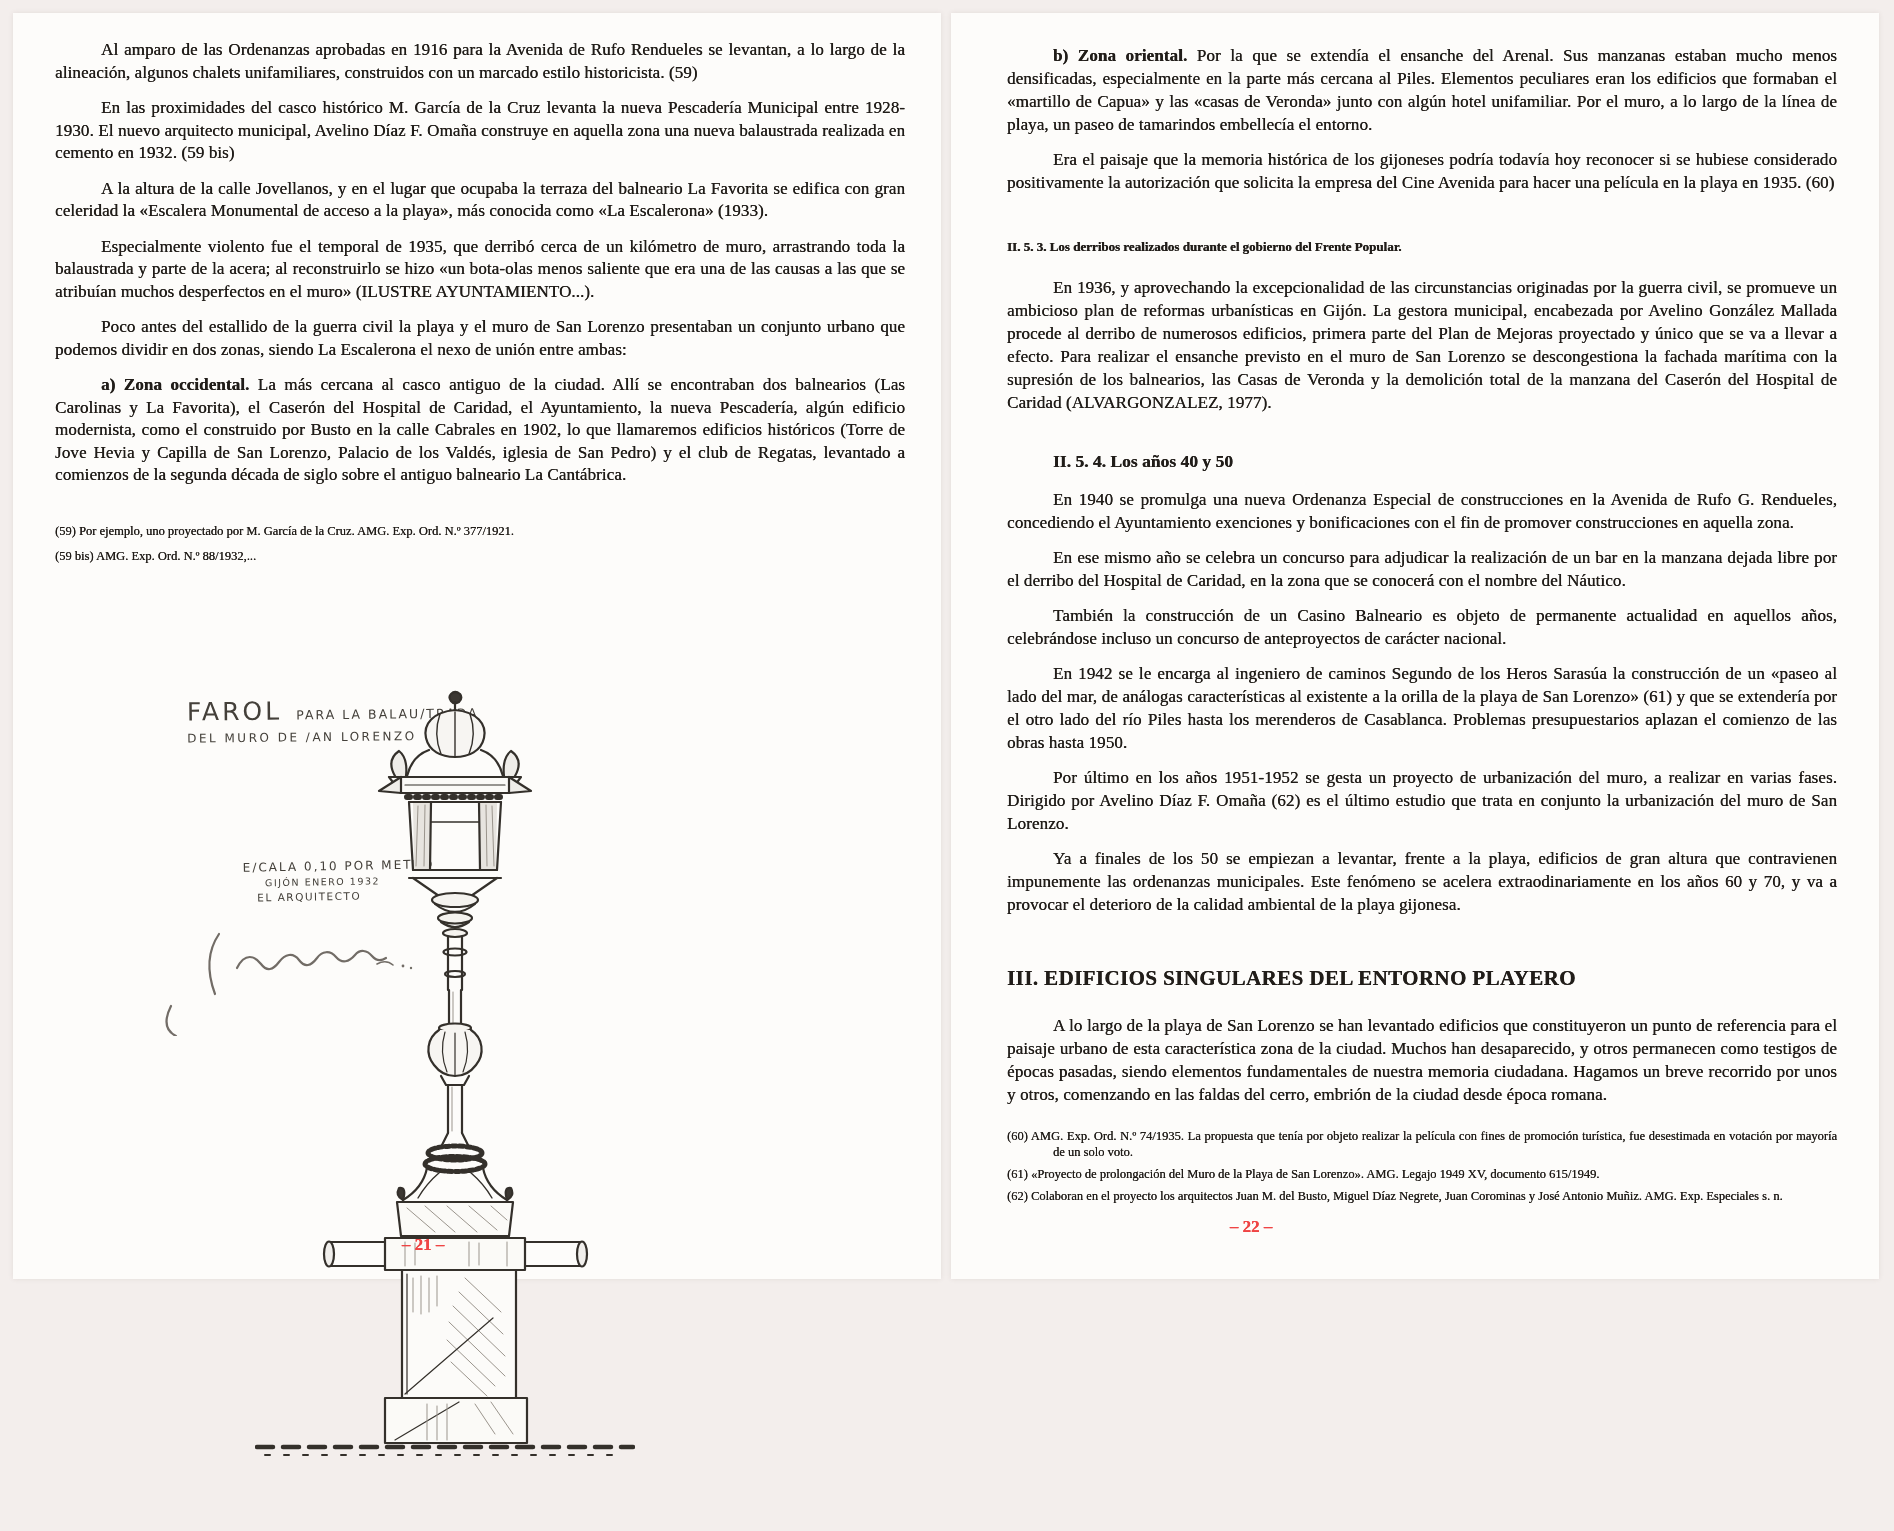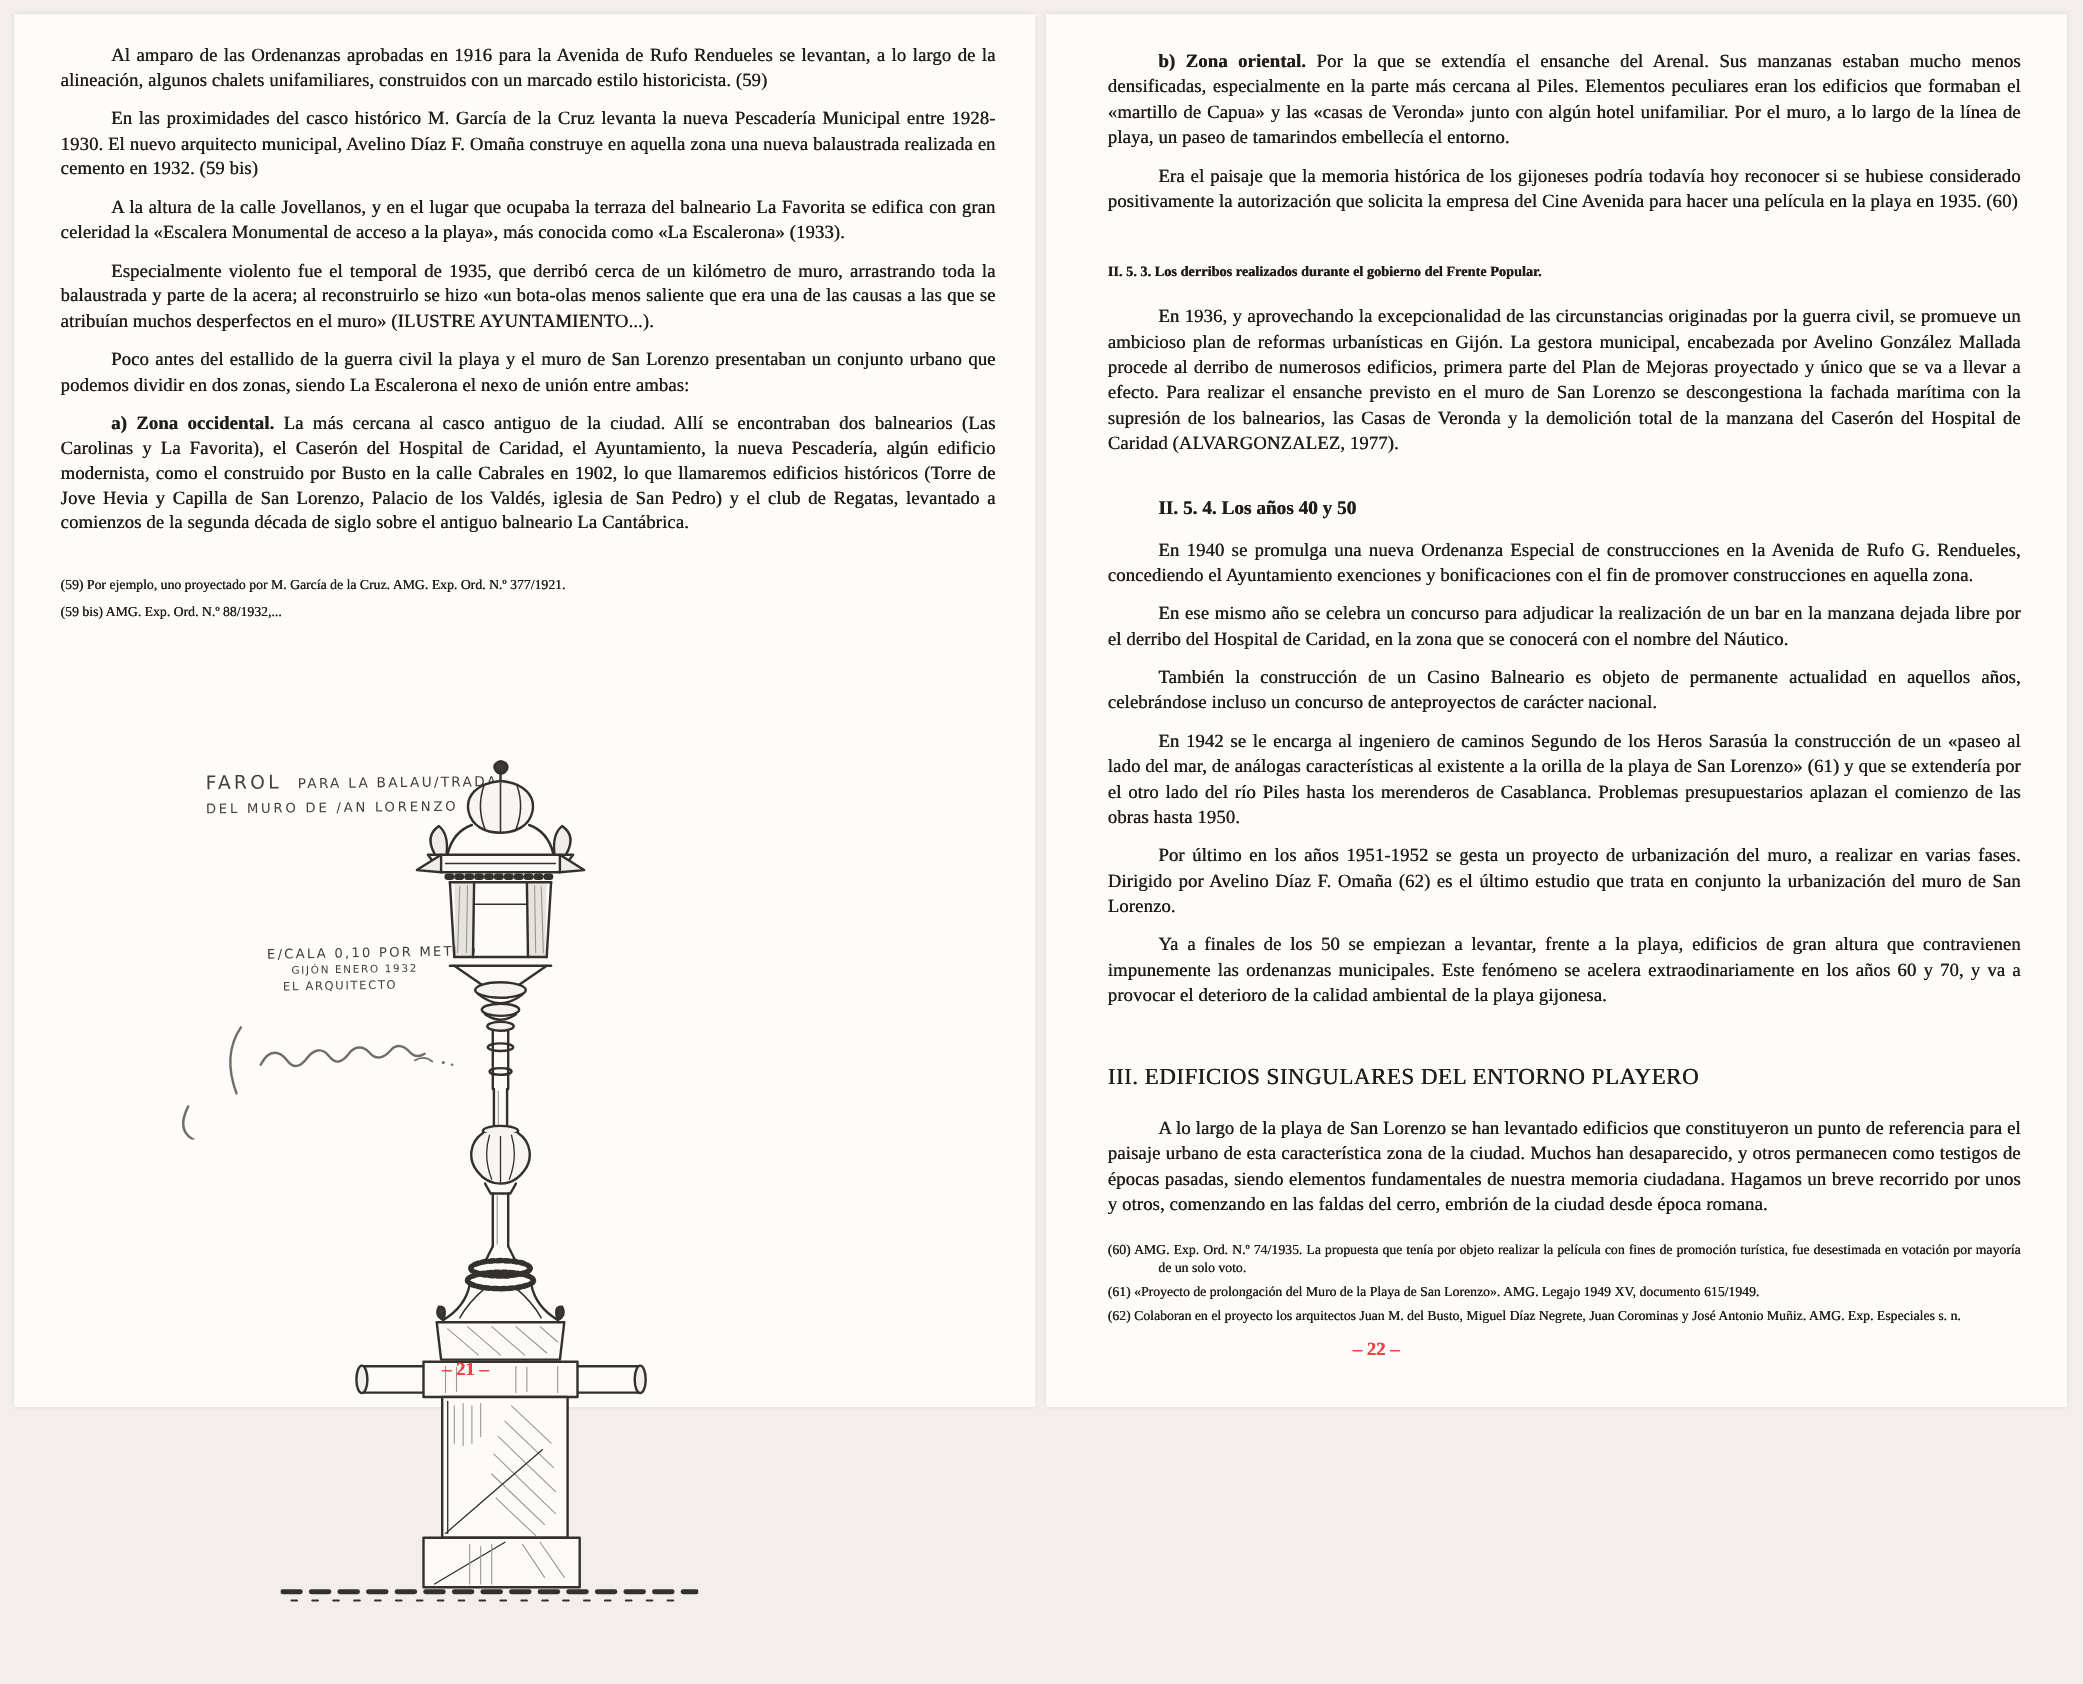--- a/index.html
+++ b/index.html
@@ -46,41 +46,41 @@
     font-size:13px;line-height:22px;font-weight:bold;
     text-shadow:.3px 0 0 currentColor;
   }
   h3.sub-heading{
     margin:37px 0 16px 46px;
     font-size:17.5px;line-height:21px;font-weight:bold;
     text-shadow:.3px 0 0 currentColor;
   }
   h1.chap-heading{
     margin:48px 0 22px 0;
-    font-size:21px;line-height:28px;font-weight:normal;
+    font-size:21px;line-height:28px;font-weight:bold;
     letter-spacing:.4px;
     text-shadow:.3px 0 0 currentColor;
   }
 
   .pageno{
     position:absolute;text-align:center;
     font-size:17px;font-weight:bold;color:#ef4444;
     text-shadow:.3px 0 0 currentColor;
   }
   .pageno-left{bottom:24px;left:0;width:820px;}
   .pageno-right{bottom:42px;left:0;width:600px;}
 
   
   .hand{
     font-family:"DejaVu Sans", sans-serif;
     color:#44403a;
     letter-spacing:2px;
   }
   .fig-caption{position:absolute;left:174px;top:686px;transform:rotate(-.6deg);line-height:24px;white-space:nowrap;}
-  .fig-caption .big{font-size:17px;letter-spacing:3px;}
+  .fig-caption .big{font-size:25px;letter-spacing:3px;}
   .fig-caption .small{font-size:12.5px;}
   .fig-caption .line2{font-size:12px;letter-spacing:2.5px;margin-top:-2px;}
   .fig-scale{position:absolute;left:230px;top:846px;transform:rotate(-1deg);line-height:15px;}
   .fig-scale .l1{font-size:12px;}
   .fig-scale .l2{font-size:9.5px;margin-left:22px;letter-spacing:1.5px;}
   .fig-scale .l3{font-size:10.5px;margin-left:14px;letter-spacing:1.5px;}
   .fig-signature{position:absolute;left:128px;top:893px;}
   .lamp{position:absolute;left:242px;top:677px;}
 </style>
 </head>

